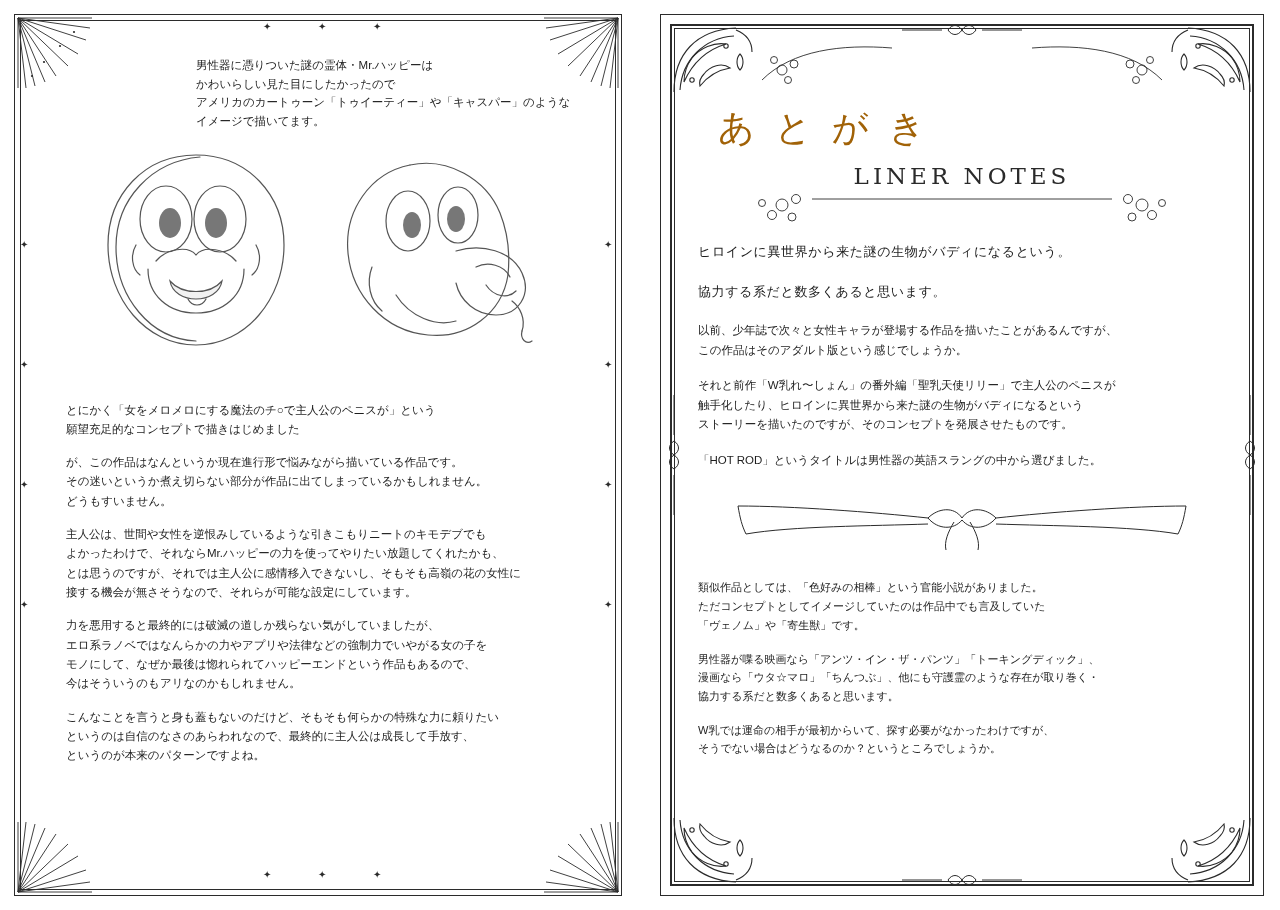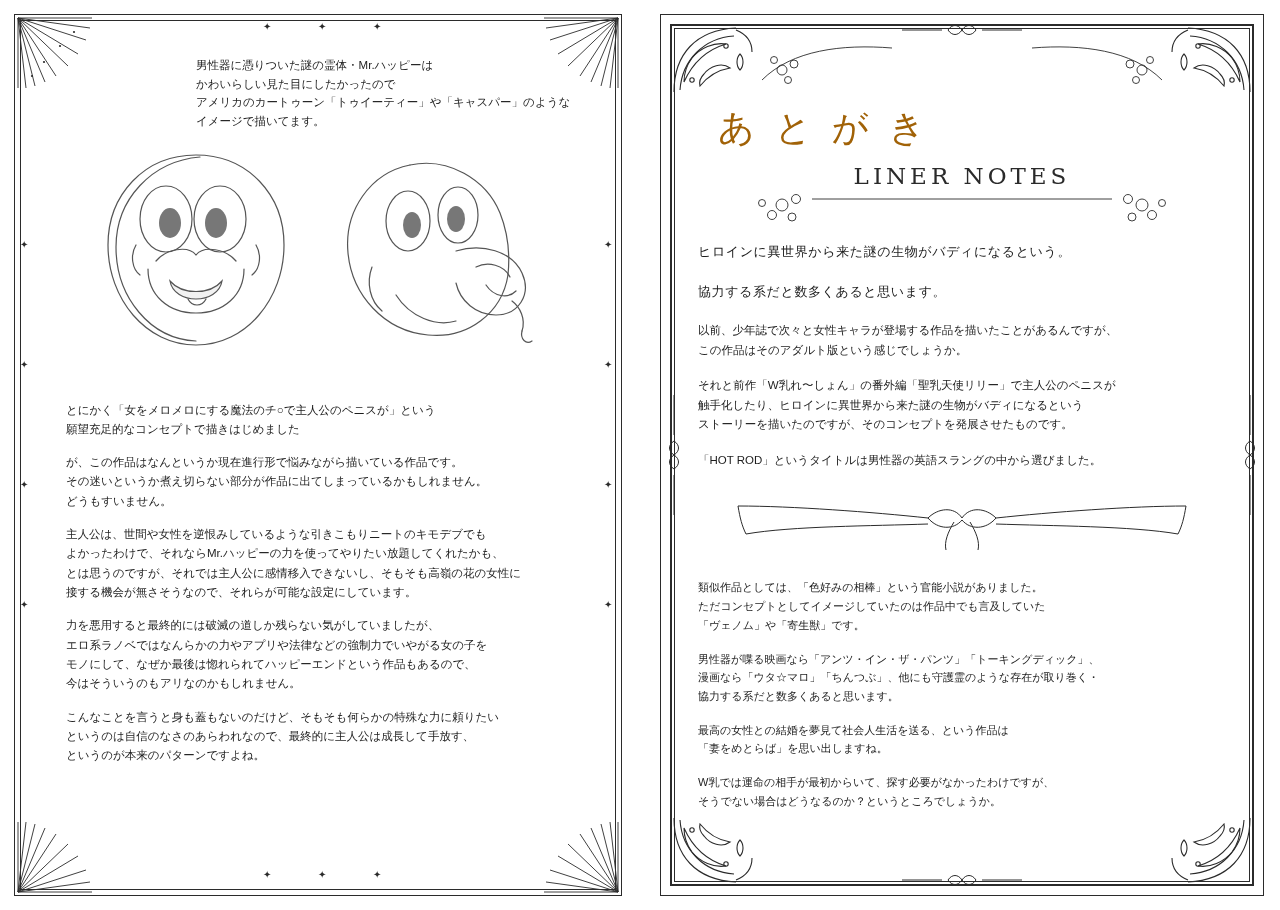--- a/index.html
+++ b/index.html
@@ -516,20 +516,18 @@
         </svg>
       </div>
 
       <div class="r-body2">
         <p>類似作品としては、「色好みの相棒」という官能小説がありました。
 ただコンセプトとしてイメージしていたのは作品中でも言及していた
 「ヴェノム」や「寄生獣」です。</p>
         <p class="small">男性器が喋る映画なら「アンツ・イン・ザ・パンツ」「トーキングディック」、
 漫画なら「ウタ☆マロ」「ちんつぶ」、他にも守護霊のような存在が取り巻く・
 協力する系だと数多くあると思います。</p>
-        <p>最高の女性との結婚を夢見て社会人生活を送る、という作品は
-「妻をめとらば」を思い出しますね。</p>
         <p>W乳では運命の相手が最初からいて、探す必要がなかったわけですが、
 そうでない場合はどうなるのか？というところでしょうか。</p>
       </div>
     </div>
   </div>
 </div>
 
 </body></html>

